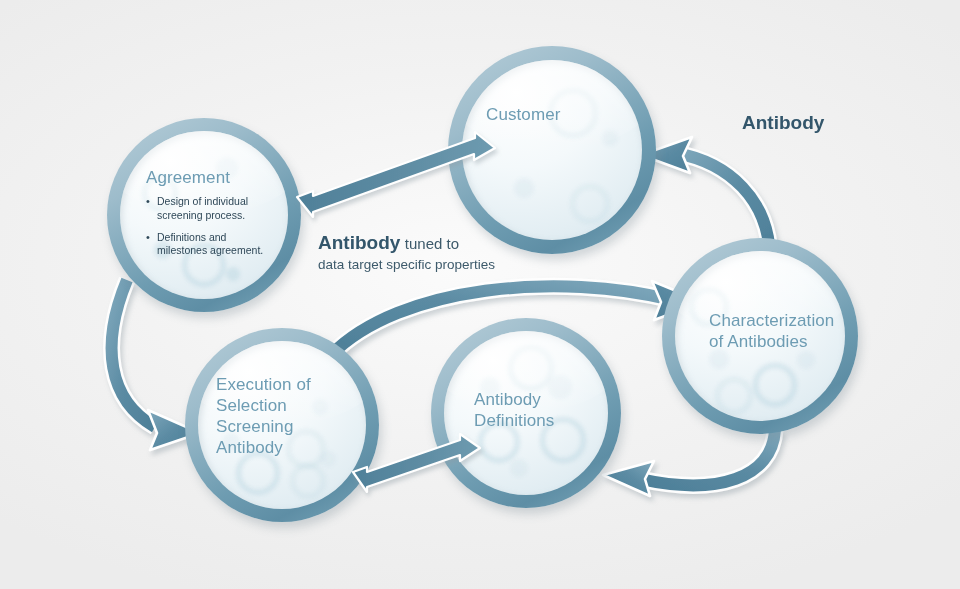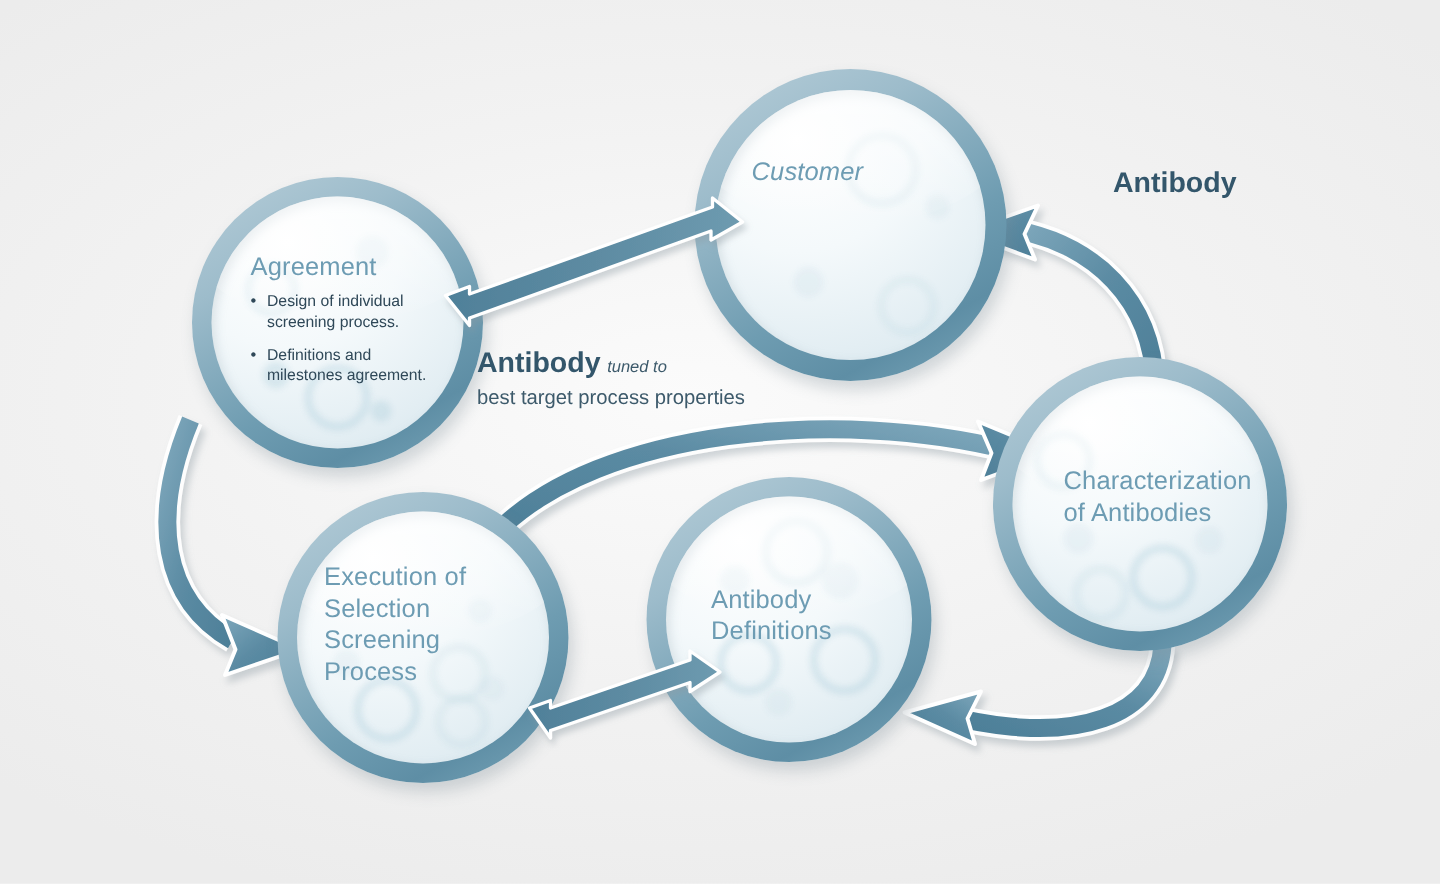--- a/index.html
+++ b/index.html
@@ -125,23 +125,22 @@
     z-index: 30;
     color: #3a5566;
     line-height: 1.35;
   }
   .caption .strong {
     font-weight: bold;
     font-size: 19px;
     color: #33566b;
   }
   .caption .light {
-    font-size: 11px;
+    font-size: 15px;
     color: #3d5a6b;
-    font-style: italic;
   }
   .caption .sub {
     font-size: 13.5px;
     color: #3d5a6b;
     display: block;
   }
 </style>
 </head>
 <body>
 
@@ -182,41 +181,41 @@
       <path d="M 692 137 L 641 155 L 690 173 L 683 156 Z" fill="url(#gradBand)" stroke="#ffffff" stroke-width="2.6" stroke-linejoin="round"></path>
     </g>
 
     <g filter="url(#softShadow)">
       <path d="M 775 430 C 772 478, 718 496, 640 479" fill="none" stroke="#ffffff" stroke-width="17" opacity="0.95"></path>
       <path d="M 775 430 C 772 478, 718 496, 640 479" fill="none" stroke="url(#gradBand2)" stroke-width="12"></path>
       <path d="M 654 461 L 603 475 L 650 496 L 645 479 Z" fill="url(#gradBand2)" stroke="#ffffff" stroke-width="2.6" stroke-linejoin="round"></path>
     </g>
   </svg>
 
-  <div class="node" id="node-agreement" style="left:128px; top:118px; width:194px; height:194px;">
+  <div class="node" id="node-agreement" style="left:107px; top:118px; width:194px; height:194px;">
     <div class="ring"></div>
     <div class="inner" style="inset:13px;">
       <div class="bubbles">
         <div class="bub ring-b" style="left:62px; top:112px; width:34px; height:34px;"></div>
         <div class="bub solid-b" style="left:34px; top:110px; width:18px; height:18px;"></div>
         <div class="bub solid-b" style="left:106px; top:136px; width:14px; height:14px;"></div>
         <div class="bub ring-b" style="left:22px; top:44px; width:26px; height:26px; opacity:.55;"></div>
         <div class="bub solid-b" style="left:96px; top:26px; width:22px; height:22px; opacity:.4;"></div>
       </div>
       <div class="content topalign" style="padding:36px 20px 0 26px;">
         <div class="node-title">Agreement</div>
         <ul class="bullets">
           <li>Design of individual screening process.</li>
           <li>Definitions and milestones agreement.</li>
         </ul>
       </div>
     </div>
   </div>
 
-  <div class="node" id="node-customer" style="left:463px; top:46px; width:208px; height:208px;font-style:italic;">
+  <div class="node" id="node-customer" style="left:448px; top:46px; width:208px; height:208px;">
     <div class="ring"></div>
     <div class="inner" style="inset:14px;">
       <div class="bubbles">
         <div class="bub ring-b" style="left:86px; top:28px; width:40px; height:40px; opacity:.5;"></div>
         <div class="bub solid-b" style="left:52px; top:118px; width:20px; height:20px; opacity:.45;"></div>
         <div class="bub ring-b" style="left:108px; top:124px; width:30px; height:30px; opacity:.45;"></div>
         <div class="bub solid-b" style="left:140px; top:70px; width:16px; height:16px; opacity:.4;"></div>
       </div>
       <div class="content topalign" style="padding:44px 14px 0 24px;">
         <div class="node-title">Customer</div>
@@ -265,21 +264,21 @@
       <div class="bubbles">
         <div class="bub solid-b" style="left:114px; top:58px; width:16px; height:16px; opacity:.35;"></div>
         <div class="bub ring-b" style="left:88px; top:88px; width:30px; height:30px; opacity:.5;"></div>
         <div class="bub ring-b" style="left:38px; top:110px; width:34px; height:34px;"></div>
         <div class="bub ring-b" style="left:92px; top:122px; width:26px; height:26px; opacity:.5;"></div>
         <div class="bub solid-b" style="left:24px; top:92px; width:18px; height:18px; opacity:.4;"></div>
         <div class="bub solid-b" style="left:122px; top:110px; width:16px; height:16px; opacity:.35;"></div>
       </div>
       <div class="content" style="padding:0 10px 18px 18px;">
         <div class="node-title">Execution of Selection</div>
-        <div class="node-title">Screening Process</div>
+        <div class="node-title">Screening Antibody</div>
       </div>
     </div>
   </div>
 
   <svg class="layer" id="arrow-layer-top" viewBox="0 0 960 589">
     <defs>
       <linearGradient id="gradStraight" x1="0" y1="0" x2="1" y2="0">
         <stop offset="0%" stop-color="#4f8099"></stop>
         <stop offset="50%" stop-color="#5d8ba2"></stop>
         <stop offset="100%" stop-color="#6e9bb0"></stop>
@@ -298,16 +297,16 @@
     </g>
   </svg>
 
   <div class="caption" id="caption-antibody-sequence" style="left:742px; top:110px; width:200px;">
     <span class="strong">Antibody</span>
   </div>
 
   <div class="caption" id="caption-antibody-tuned" style="left:318px; top:230px; width:230px;">
     <span class="strong">Antibody</span>
     <span class="light">tuned to</span>
-    <span class="sub">best target process properties</span>
+    <span class="sub">data target specific properties</span>
   </div>
 
 </div>
 
 </body></html>

